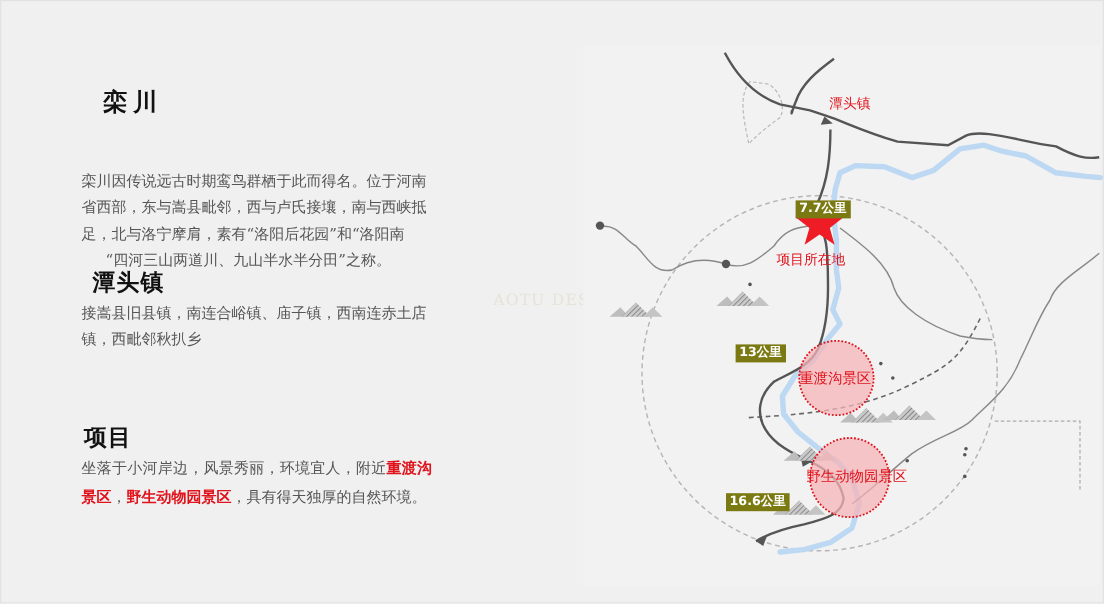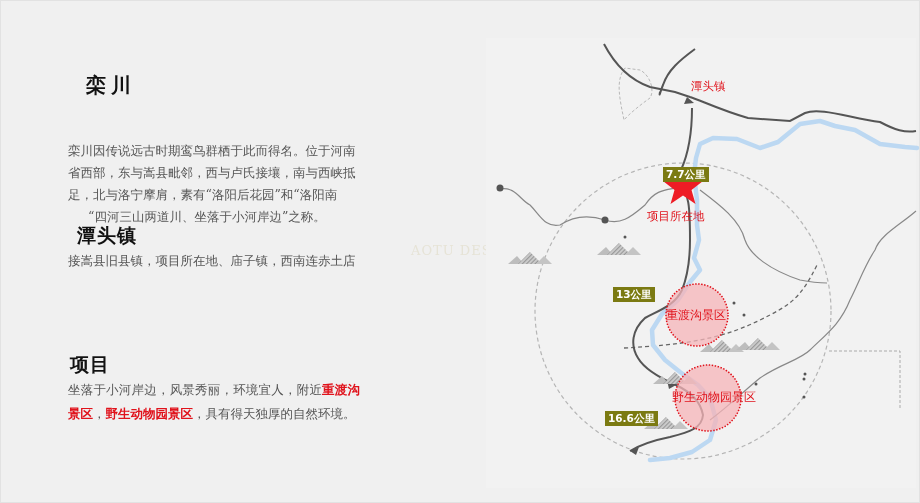--- a/index.html
+++ b/index.html
@@ -19,26 +19,27 @@
 <body>
 
 <div class="frame"></div>
 
 <div>
   <div class="sec-title" style="left:70px;top:72px;font-size:20px;letter-spacing:5px;margin-left:16px;">栾川</div>
   <div class="sec-body" style="left:68px;top:100px;margin-top:40px;">
     <div>栾川因传说远古时期鸾鸟群栖于此而得名。位于河南</div>
     <div>省西部，东与嵩县毗邻，西与卢氏接壤，南与西峡抵</div>
     <div>足，北与洛宁摩肩，素有“洛阳后花园”和“洛阳南</div>
-    <div style="padding-left:20px;">“四河三山两道川、坐落于小河岸边”之称。</div>
+    <div style="padding-left:20px;">“四河三山两道川、九山半水半分田”之称。</div>
   </div>
 
   <div class="sec-title" style="left:77px;top:223px;">潭头镇</div>
   <div class="sec-body" style="left:68px;top:250px;">
-    <div>接嵩县旧县镇，项目所在地、庙子镇，西南连赤土店</div>
+    <div>接嵩县旧县镇，南连合峪镇、庙子镇，西南连赤土店</div>
+    <div>镇，西毗邻秋扒乡</div>
   </div>
 
   <div class="sec-title" style="left:70px;top:352px;">项目</div>
   <div class="sec-body" style="left:68px;top:378px;line-height:24px;">
     <span>坐落于小河岸边，风景秀丽，环境宜人，附近</span><span class="hl">重渡沟景区</span><span>，</span><span class="hl">野生动物园景区</span><span>，具有得天独厚的自然环境。</span>
   </div>
 </div>
 
 <div class="watermark">AOTU DESIGN</div>
 

